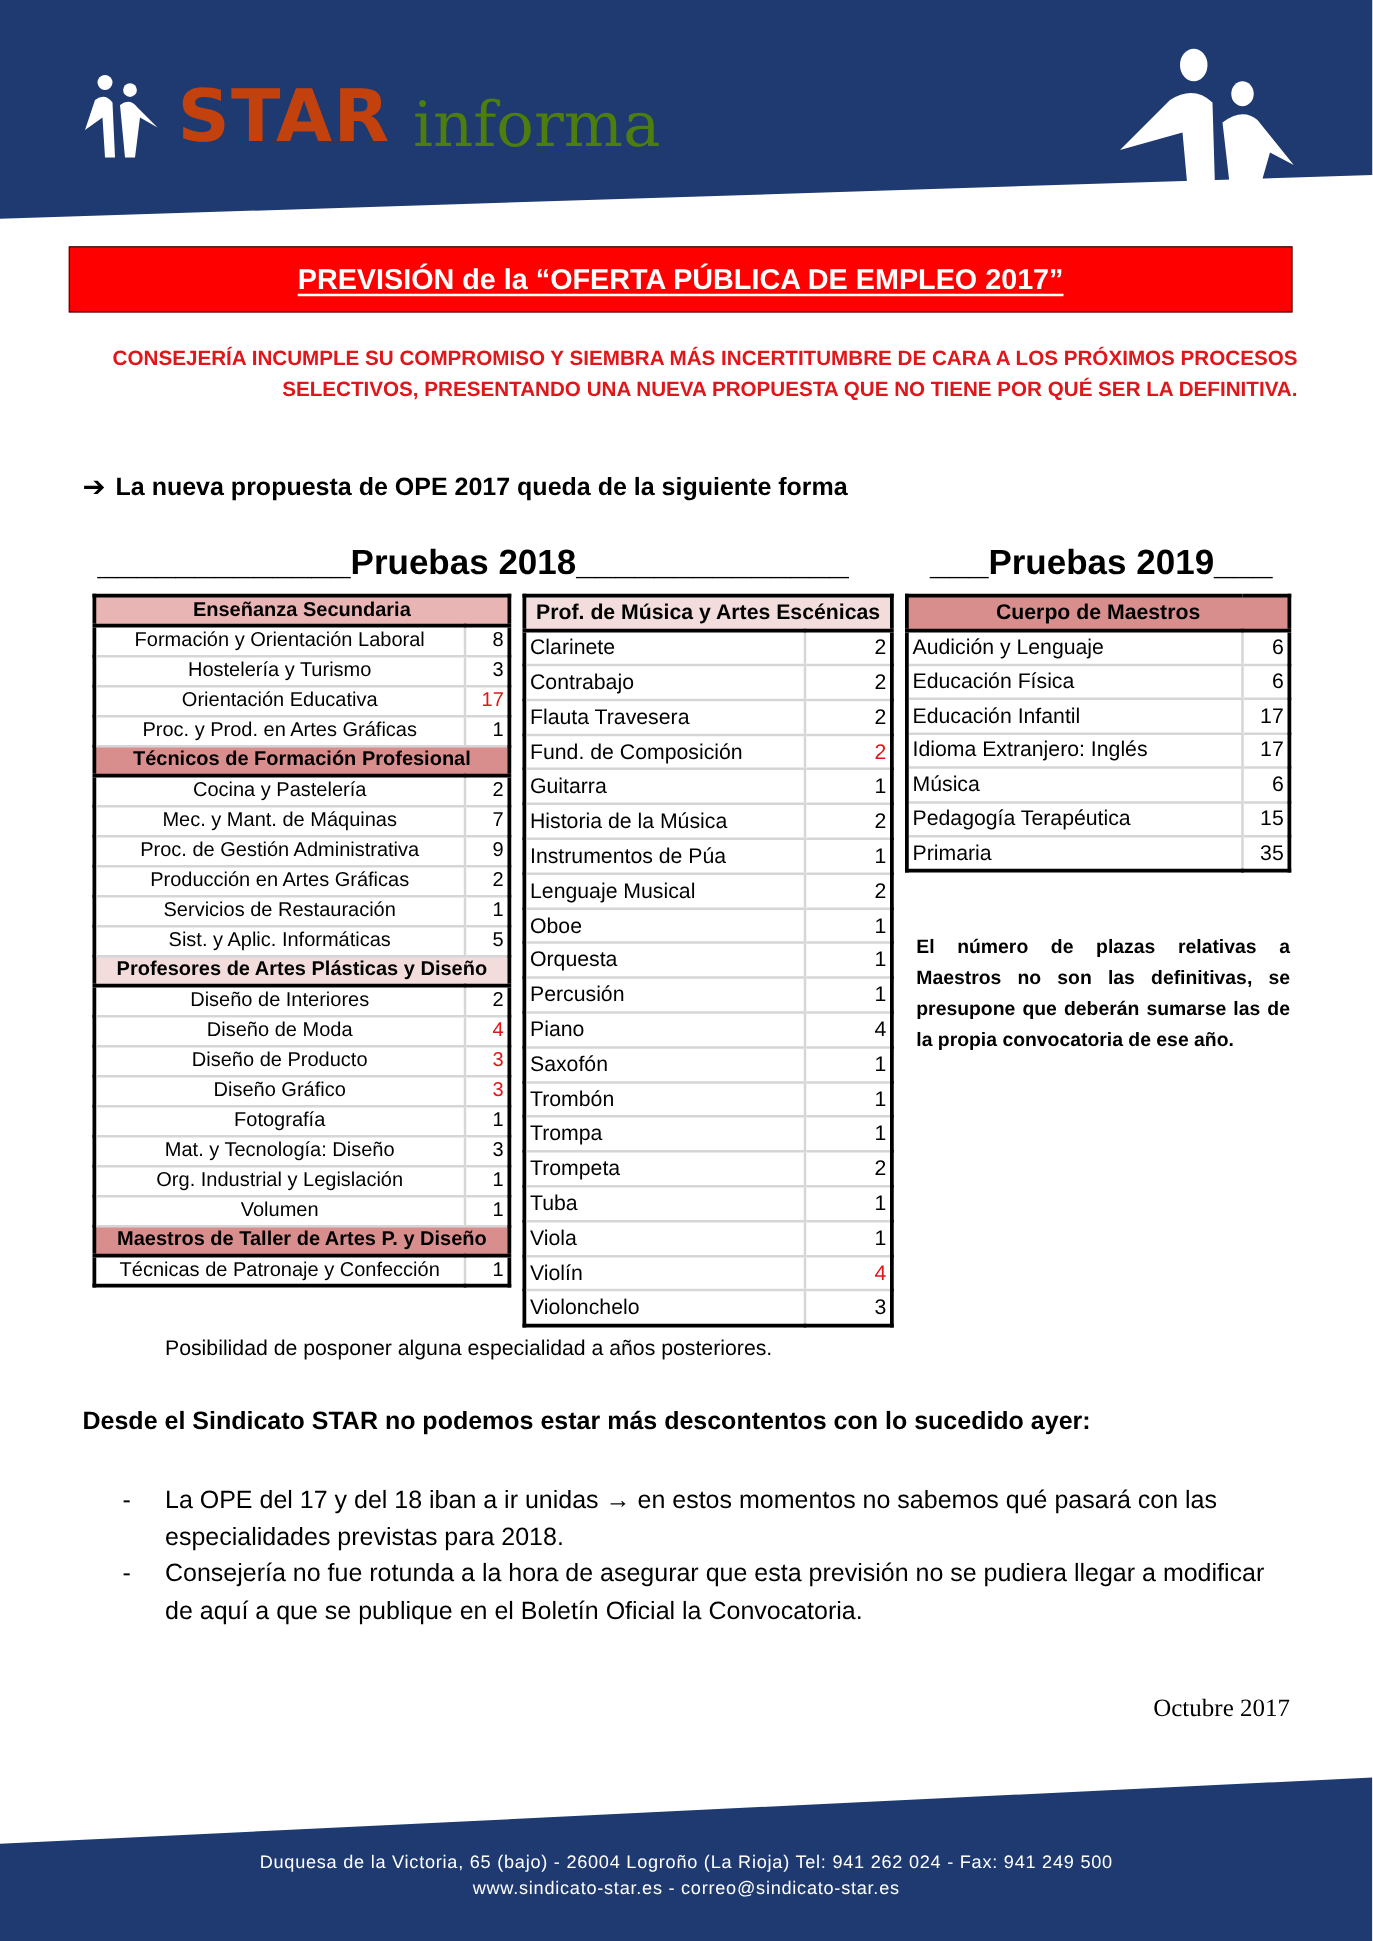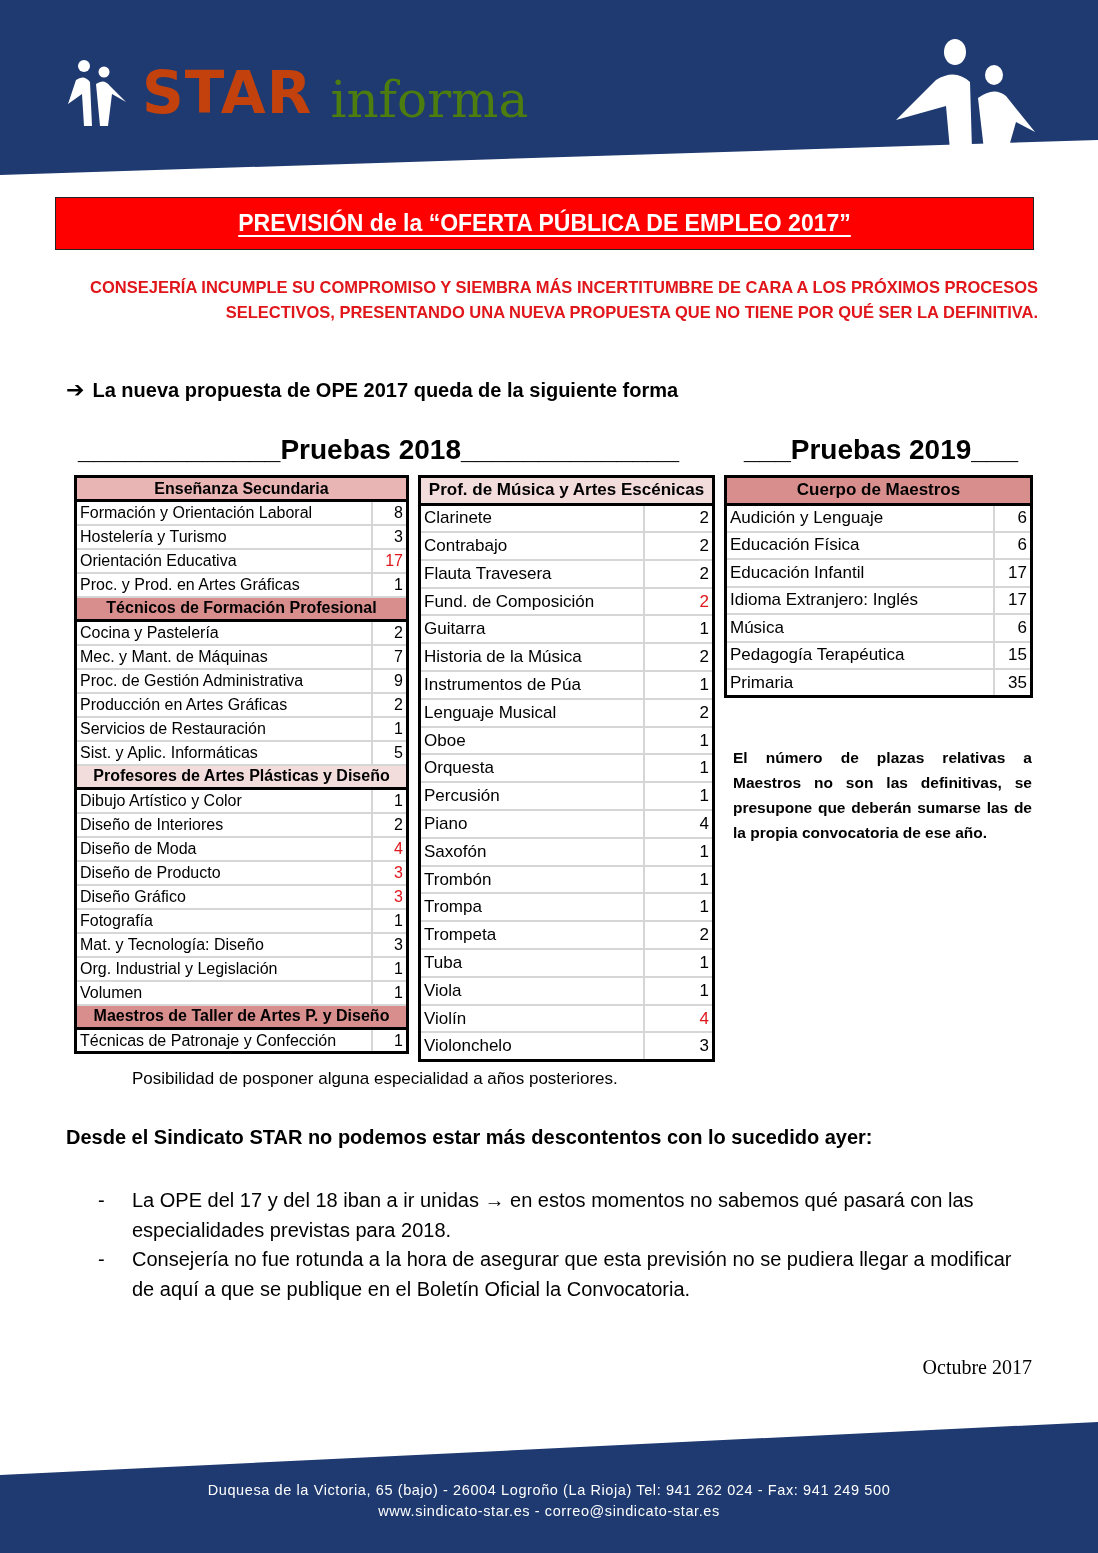--- a/index.html
+++ b/index.html
@@ -28,21 +28,21 @@
   .pt-2018 { left: 78px; top: 434px; }
   .pt-2019 { left: 744px; top: 434px; }
 
   
   table { border-collapse: collapse; position: absolute; }
   td { font-size: 16px; padding: 0 3px; white-space: nowrap; height: 24px; border-bottom: 2px solid #d6d6d6; }
   td.num { text-align: right; border-left: 2px solid #d6d6d6; }
   td.red { color: #e0161b; }
   tr.sec td { font-weight: bold; text-align: center; border-bottom: 3px solid #000; border-top: 2px solid #000; }
   .t1 { left: 74px; top: 475px; width: 335px; border: 3px solid #000; }
-  .t1 td.name { width: 296px; }
+  .t1 td.name { width: 296px; text-align: center; }
   .t1 td.num { width: 36px; }
   .t1 td { height: 24px; }
   .t2 { left: 418px; top: 475px; width: 297px; border: 3px solid #000; padding-left: 28px; }
   .t2 td { font-size: 17px; height: 27.8px; }
   .t2 td.name { width: 224px; }
   .t3 { left: 724px; top: 475px; width: 309px; border: 3px solid #000; }
   .t3 td { font-size: 17px; height: 27.5px; }
   .t3 td.name { width: 268px; }
   .h1 { background: #e8b4b4; }
   .h2 { background: #d98e8e; }
@@ -147,24 +147,20 @@
         <td class="num">1</td>
       </tr>
       <tr>
         <td class="name">Sist. y Aplic. Informáticas</td>
         <td class="num">5</td>
       </tr>
       <tr class="sec">
         <td colspan="2" class="h3">Profesores de Artes Plásticas y Diseño</td>
       </tr>
       <tr>
-        <td class="name">Dibujo Artístico y Color</td>
-        <td class="num">1</td>
-      </tr>
-      <tr>
         <td class="name">Diseño de Interiores</td>
         <td class="num">2</td>
       </tr>
       <tr>
         <td class="name">Diseño de Moda</td>
         <td class="num red">4</td>
       </tr>
       <tr>
         <td class="name">Diseño de Producto</td>
         <td class="num red">3</td>

